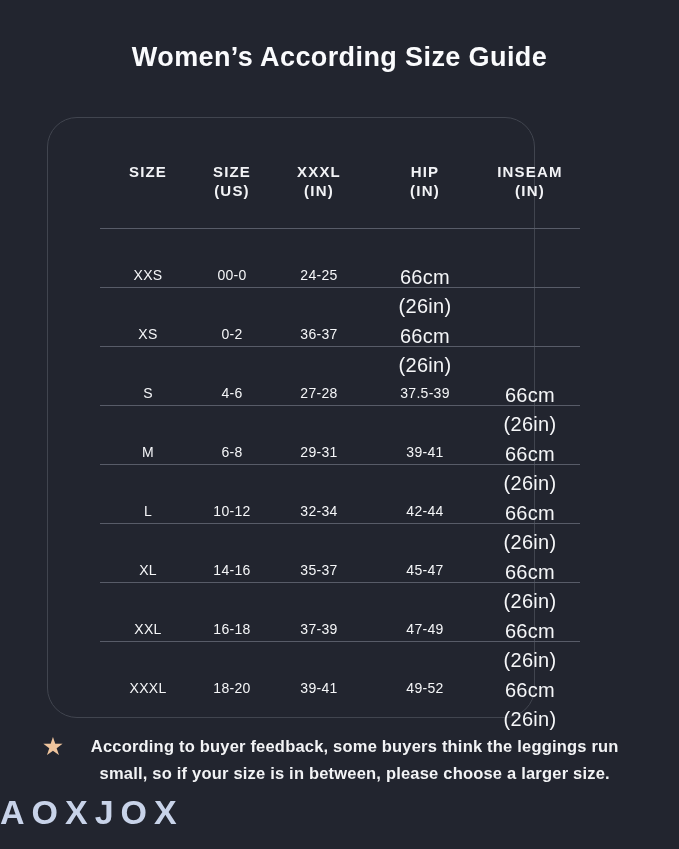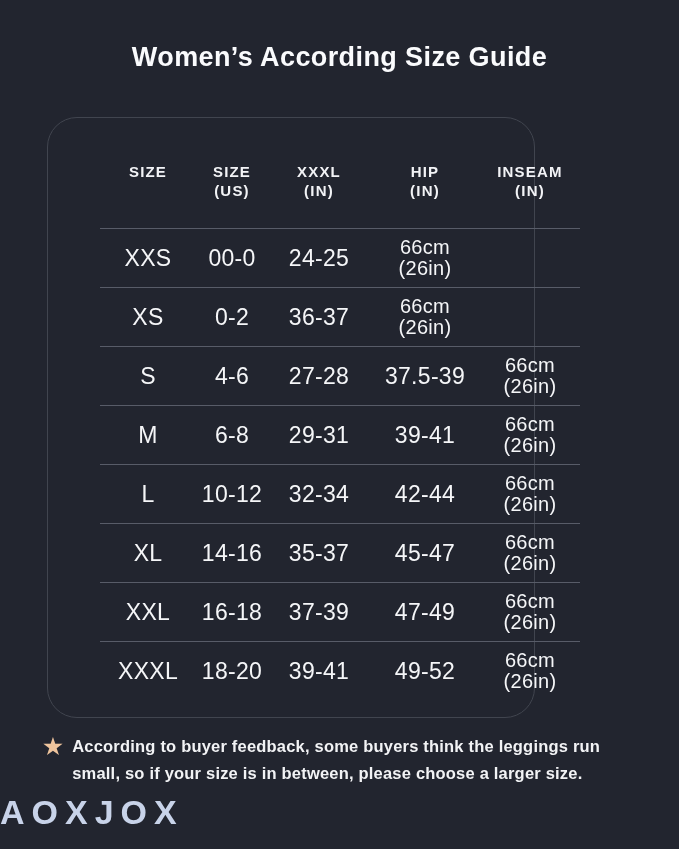--- a/index.html
+++ b/index.html
@@ -60,49 +60,50 @@
     white-space: pre-line;
     color: #f2f3f6;
   }
   .body-row {
     height: 58px;
     border-bottom: 1px solid #585c68;
   }
   .body-row:last-child { border-bottom: none; }
   .cell {
     text-align: center;
-    font-size: 23px;
+    font-size: 14px;
     font-weight: 400;
     letter-spacing: 0.3px;
     color: #f5f6f8;
     white-space: pre-line;
   }
   .cell-inseam {
     font-size: 20px;
-    line-height: 21px;
+    line-height: 29px;
+    margin-top: 34px;
   }
   .note {
     position: absolute;
     top: 733px;
     left: 0;
     width: 100%;
     display: flex;
     justify-content: center;
     align-items: flex-start;
     gap: 8px;
   }
   .star {
     font-size: 25px;
     line-height: 26px;
     color: #eec49d;
     flex: 0 0 auto;
   }
   .note-text {
     max-width: 565px;
-    text-align: left;
+    text-align: center;
     font-size: 16.5px;
     font-weight: 700;
     line-height: 27px;
     letter-spacing: 0.2px;
     color: #f2f3f5;
   }
   .brand {
     position: absolute;
     top: 793px;
     left: 0;

